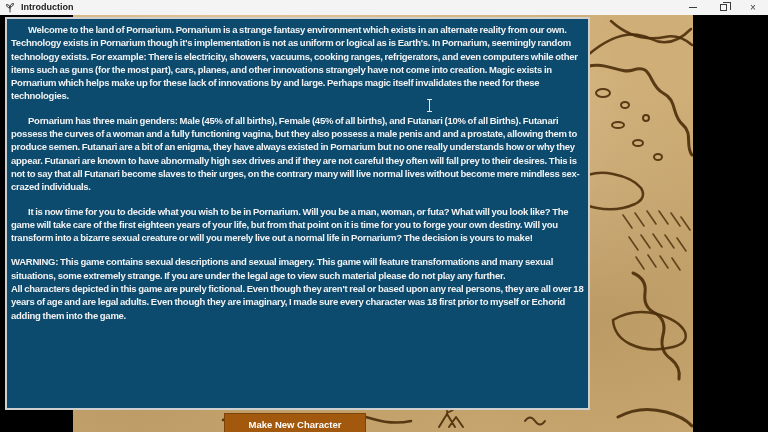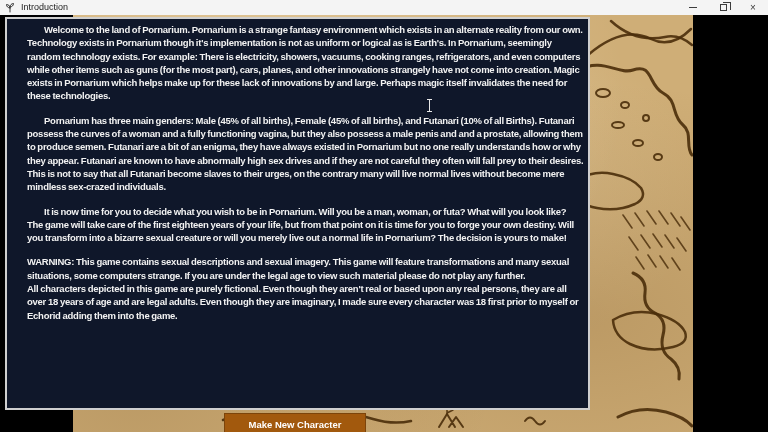--- a/index.html
+++ b/index.html
@@ -8,21 +8,21 @@
   }
   *{box-sizing:border-box; margin:0; padding:0;}
   html,body{background:#000;}
   body{font-family:"Liberation Sans", sans-serif;}
   .window{position:relative; width:768px; height:432px; background:#000; overflow:hidden;}
 
   
   .titlebar{position:absolute; left:0; top:0; width:768px; height:15px;
     background:var(--titlebar); display:flex; align-items:center;}
   .app-icon{width:10px; height:11px; margin-left:5px; display:block;}
-  .title-text{font-size:9px; color:#1c1c1c; margin-left:6px; line-height:15px;}
+  .title-text{font-size:9px; color:#1c1c1c; margin-left:6px; line-height:15px;font-weight:bold;}
   .tb-spacer{flex:1;}
   .tb-btn{width:30px; height:15px; display:flex; align-items:center; justify-content:center;
     background:transparent; border:0; cursor:default; color:#3c3c3c;}
   .glyph-min{display:block; width:8px; height:1px; background:#3c3c3c;}
   .glyph-restore{display:block; width:7px; height:7px; border:1px solid #3c3c3c; position:relative; background:var(--titlebar);}
   .glyph-restore::before{content:""; position:absolute; left:2px; top:-3px; width:7px; height:7px;
     border:1px solid #3c3c3c; border-left:none; border-bottom:none;}
   .glyph-close{font-size:10px; line-height:10px; color:#3c3c3c;}
 
   
@@ -31,21 +31,21 @@
       radial-gradient(ellipse at 28% 18%, rgba(255,238,205,.40), transparent 60%),
       radial-gradient(ellipse at 82% 72%, rgba(118,80,32,.22), transparent 55%),
       radial-gradient(ellipse at 60% 42%, rgba(255,242,214,.22), transparent 50%),
       radial-gradient(ellipse at 10% 90%, rgba(110,75,30,.20), transparent 45%),
       var(--parchment);}
   .map svg{position:absolute; left:0; top:0;}
   .map svg *{stroke:var(--ink); fill:none; stroke-linecap:round; stroke-linejoin:round; opacity:.9;}
 
   
   .textbox{position:absolute; left:5px; top:17px; width:585px; height:393px;
-    background:#0f172a; border:2px solid var(--panel_border); padding:4px 4px 0 20px; overflow:hidden;}
+    background:#0c4a6e; border:2px solid var(--panel_border); padding:4px 4px 0 4px; overflow:hidden;}
   .textbox p{color:#f2f2f2; font-size:9.5px; line-height:13.3px; font-weight:600;
     letter-spacing:-0.25px; word-spacing:-0.5px;}
   .textbox p.indent{text-indent:17px;}
   .textbox p.gap{margin-top:11px;}
 
   
   .ibeam{position:absolute; left:429px; top:99px; width:1px; height:13px; background:#e8e8e8;}
   .ibeam::before,.ibeam::after{content:""; position:absolute; left:-2px; width:5px; height:1px; background:#e8e8e8;}
   .ibeam::before{top:0;} .ibeam::after{bottom:0;}
 
@@ -121,21 +121,21 @@
       <path d="M262,408 q4,-6 8,0 q4,6 8,0" stroke-width="2"></path>
       <path d="M452,406 q5,-7 10,0 q5,7 10,0" stroke-width="2"></path>
       <path d="M545,402 q22,-12 48,-5 q18,5 26,14" stroke-width="3"></path>
     </svg>
   </div>
 
   <div class="textbox">
     <p class="indent">Welcome to the land of Pornarium. Pornarium is a strange fantasy environment which exists in an alternate reality from our own. Technology exists in Pornarium though it's implementation is not as uniform or logical as is Earth's. In Pornarium, seemingly random technology exists. For example: There is electricity, showers, vacuums, cooking ranges, refrigerators, and even computers while other items such as guns (for the most part), cars, planes, and other innovations strangely have not come into creation. Magic exists in Pornarium which helps make up for these lack of innovations by and large. Perhaps magic itself invalidates the need for these technologies.</p>
     <p class="indent gap">Pornarium has three main genders: Male (45% of all births), Female (45% of all births), and Futanari (10% of all Births). Futanari possess the curves of a woman and a fully functioning vagina, but they also possess a male penis and and a prostate, allowing them to produce semen. Futanari are a bit of an enigma, they have always existed in Pornarium but no one really understands how or why they appear. Futanari are known to have abnormally high sex drives and if they are not careful they often will fall prey to their desires. This is not to say that all Futanari become slaves to their urges, on the contrary many will live normal lives without become mere mindless sex-crazed individuals.</p>
     <p class="indent gap">It is now time for you to decide what you wish to be in Pornarium. Will you be a man, woman, or futa? What will you look like? The game will take care of the first eighteen years of your life, but from that point on it is time for you to forge your own destiny. Will you transform into a bizarre sexual creature or will you merely live out a normal life in Pornarium? The decision is yours to make!</p>
-    <p class="gap">WARNING: This game contains sexual descriptions and sexual imagery. This game will feature transformations and many sexual situations, some computers strange. If you are under the legal age to view such material please do not play any further.</p>
+    <p class="gap">WARNING: This game contains sexual descriptions and sexual imagery. This game will feature transformations and many sexual situations, some extremely strange. If you are under the legal age to view such material please do not play any further.</p>
     <p>All characters depicted in this game are purely fictional. Even though they aren't real or based upon any real persons, they are all over 18 years of age and are legal adults. Even though they are imaginary, I made sure every character was 18 first prior to myself or Echorid adding them into the game.</p>
   </div>
 
   <div class="ibeam"></div>
 
   <button class="make-btn">Make New Character</button>
 
 </div>
 
 </body></html>

